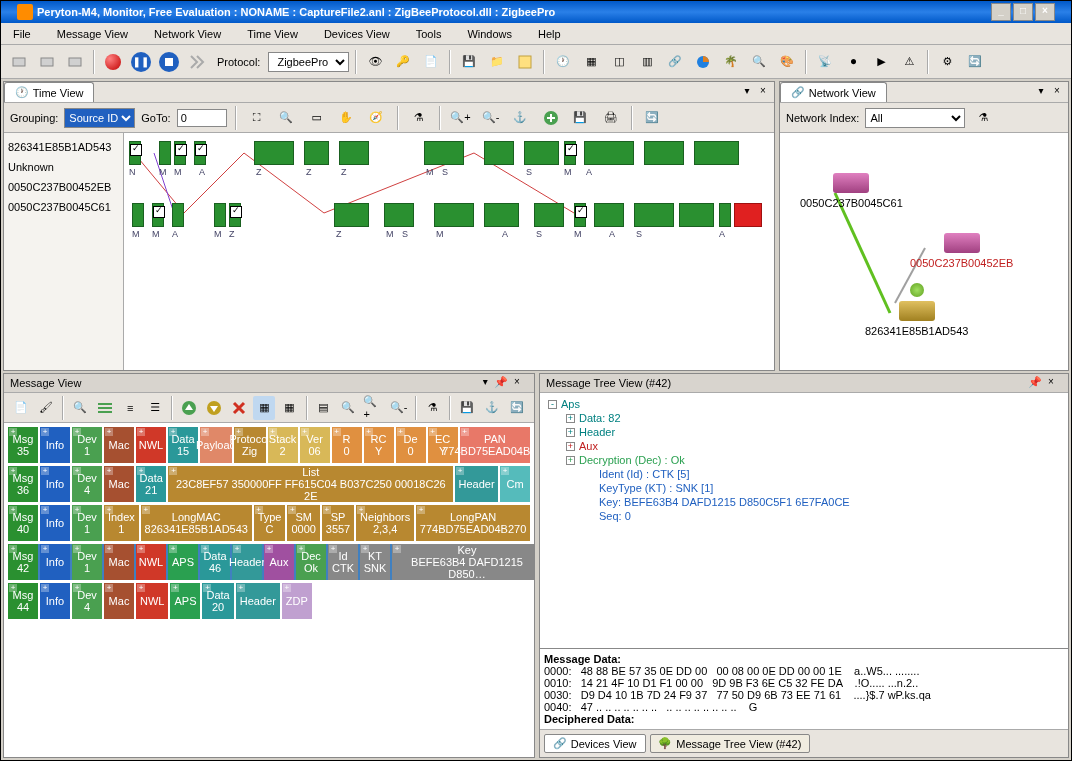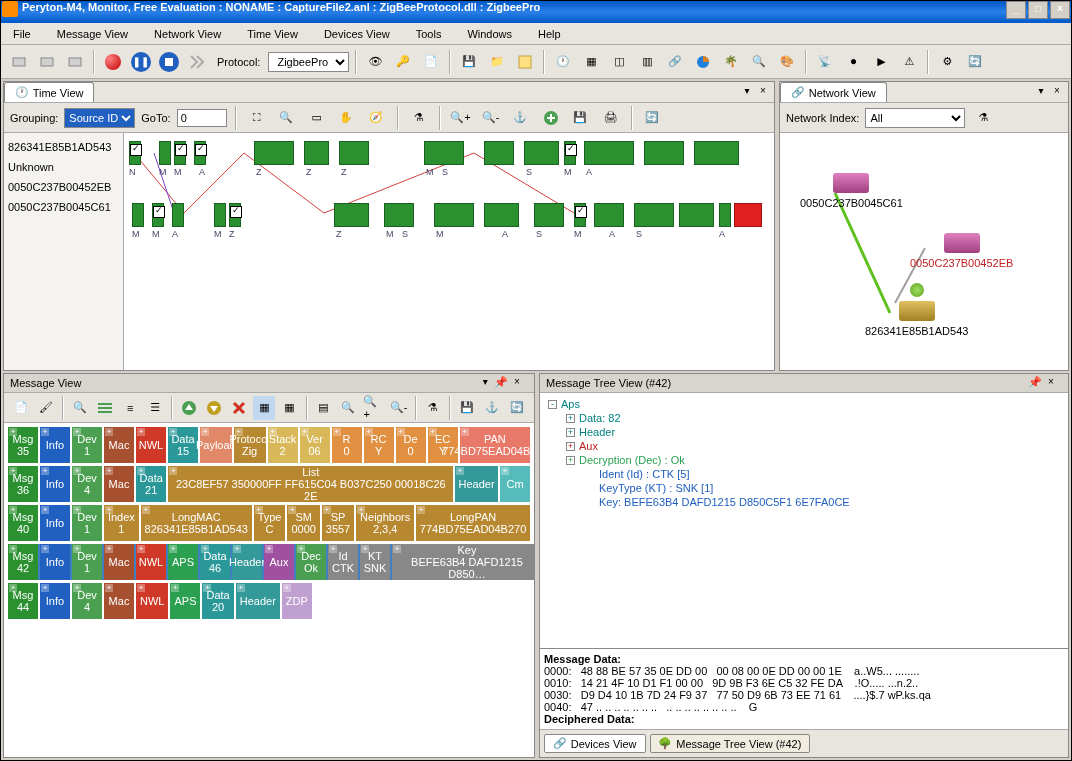--- a/index.html
+++ b/index.html
@@ -1,18 +1,18 @@
 <!DOCTYPE html>
 <html><head>
 <meta charset="utf-8">
 <style>
 *{box-sizing:border-box;margin:0;padding:0;font-family:Tahoma,Arial,sans-serif;font-size:11px}
 body{background:#d4d0c8;user-select:none;overflow:hidden}
 .window{width:1072px;height:761px;display:flex;flex-direction:column;border:1px solid #000}
-.titlebar{background:linear-gradient(to bottom,#0058c8,#2a80e8 50%,#0058c8);color:#fff;height:22px;display:flex;padding:0 1px;font-weight:bold}
+.titlebar{background:linear-gradient(to bottom,#0058c8,#2a80e8 50%,#0058c8);color:#fff;height:22px;display:flex;align-items:center;padding:0 16px;font-weight:bold}
 .titlebar-icon{width:16px;height:16px;background:#ff8c00;margin-right:4px;border-radius:2px}
 .titlebar-text{flex:1}
 .titlebar-btns{display:flex;gap:2px}
 .titlebar-btn{width:20px;height:18px;background:#d4d0c8;border:1px solid #888;text-align:center;line-height:14px;font-size:10px;cursor:pointer}
 .menubar{background:#e8e4de;height:22px;display:flex;align-items:center;padding:0 8px;gap:18px;border-bottom:1px solid #aaa}
 .menu-item{cursor:pointer;padding:2px 4px}
 .toolbar{background:#e8e4de;height:34px;display:flex;align-items:center;padding:0 6px;gap:4px;border-bottom:1px solid #aaa}
 .tb-btn{width:24px;height:24px;border:1px solid transparent;display:flex;align-items:center;justify-content:center;cursor:pointer;border-radius:2px}
 .tb-sep{width:2px;height:24px;border-left:1px solid #aaa;border-right:1px solid #fff;margin:0 2px}
 .tb-record{width:16px;height:16px;border-radius:50%;background:radial-gradient(circle at 30% 30%,#ff8080,#c00000)}
@@ -693,20 +693,24 @@
               <span>Ident (Id) : CTK [5]</span>
             </div>
             <div class="tree-node c-blue" style="padding-left: 40px;">
               <span style="width:11px;display:inline-block"></span>
               <span>KeyType (KT) : SNK [1]</span>
             </div>
             <div class="tree-node c-blue" style="padding-left: 40px;">
               <span style="width:11px;display:inline-block"></span>
               <span>Key: BEFE63B4 DAFD1215 D850C5F1 6E7FA0CE</span>
             </div>
+            <div class="tree-node c-blue" style="padding-left: 40px;">
+              <span style="width:11px;display:inline-block"></span>
+              <span>Seq: 0</span>
+            </div>
           </div>
         <div class="hex-panel">
           <div class="hex-body">
             <div class="hex-title">Message Data:</div>
             <div id="hexlines">
                 <div class="hex-line">0000:   48 88 BE 57 35 0E DD 00   00 08 00 0E DD 00 00 1E    a..W5... ........</div>
                 <div class="hex-line">0010:   14 21 4F 10 D1 F1 00 00   9D 9B F3 6E C5 32 FE DA    .!O..... ...n.2..</div>
                 <div class="hex-line">0030:   D9 D4 10 1B 7D 24 F9 37   77 50 D9 6B 73 EE 71 61    ....}$.7 wP.ks.qa</div>
                 <div class="hex-line">0040:   47 .. .. .. .. .. .. ..   .. .. .. .. .. .. .. ..    G</div>
               </div>

